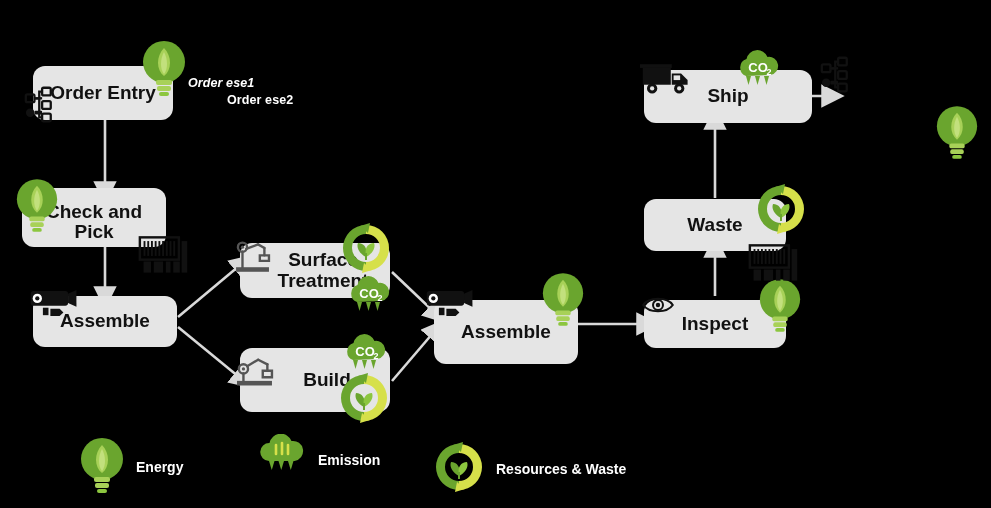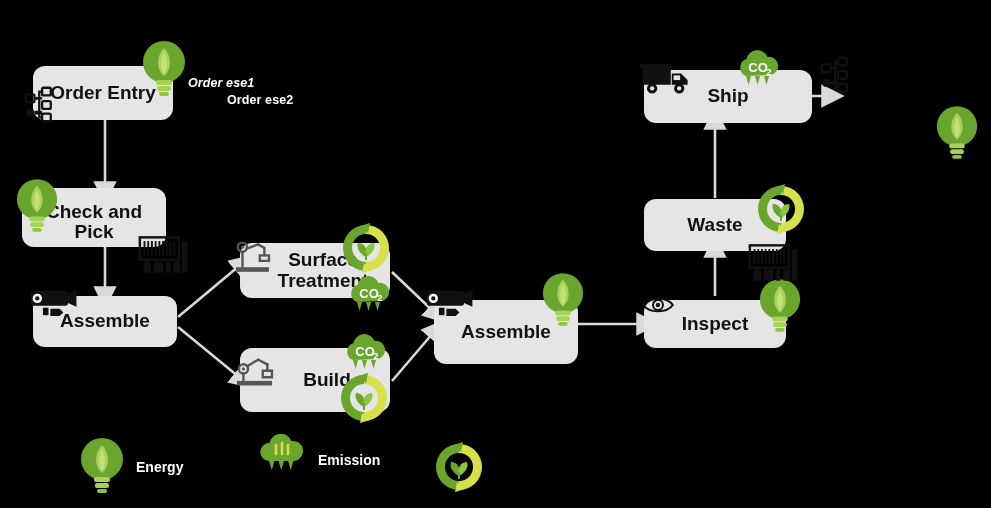--- a/index.html
+++ b/index.html
@@ -453,17 +453,18 @@
           <path d="M27 4 A23 23 0 0 1 27 50 L27 41 A14 14 0 0 0 27 13 Z" fill="#d6e04a"></path>
           <path d="M21 5 L31 2 L29 12 Z" fill="#6aa52e"></path>
           <path d="M33 49 L23 52 L25 42 Z" fill="#d6e04a"></path>
           <g>
             <path d="M27 36 C21 33 17 27 19 22 C25 22 29 27 27 36 Z" fill="#6aa52e"></path>
             <path d="M27 36 C33 33 37 27 35 22 C29 22 25 27 27 36 Z" fill="#8cc63f"></path>
             <rect x="26" y="32" width="2" height="7" fill="#6aa52e"></rect>
           </g>
         </svg>
       </span>
+      <span class="lg-txt">Resources &amp; Waste</span>
     </div>
 
   </div>
 
 </div>
 
 </body></html>

